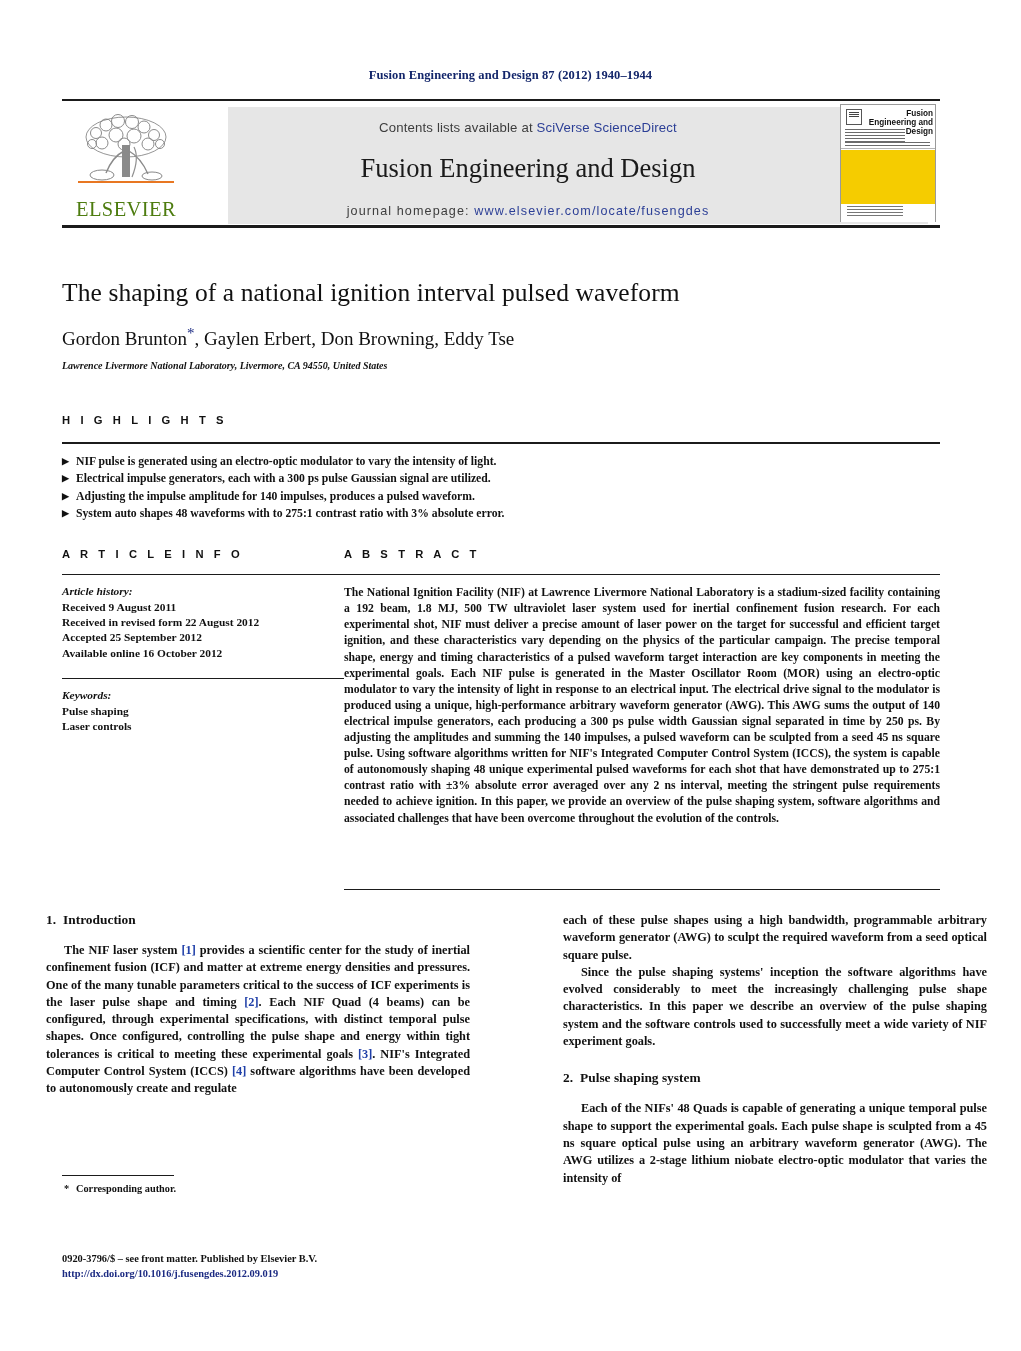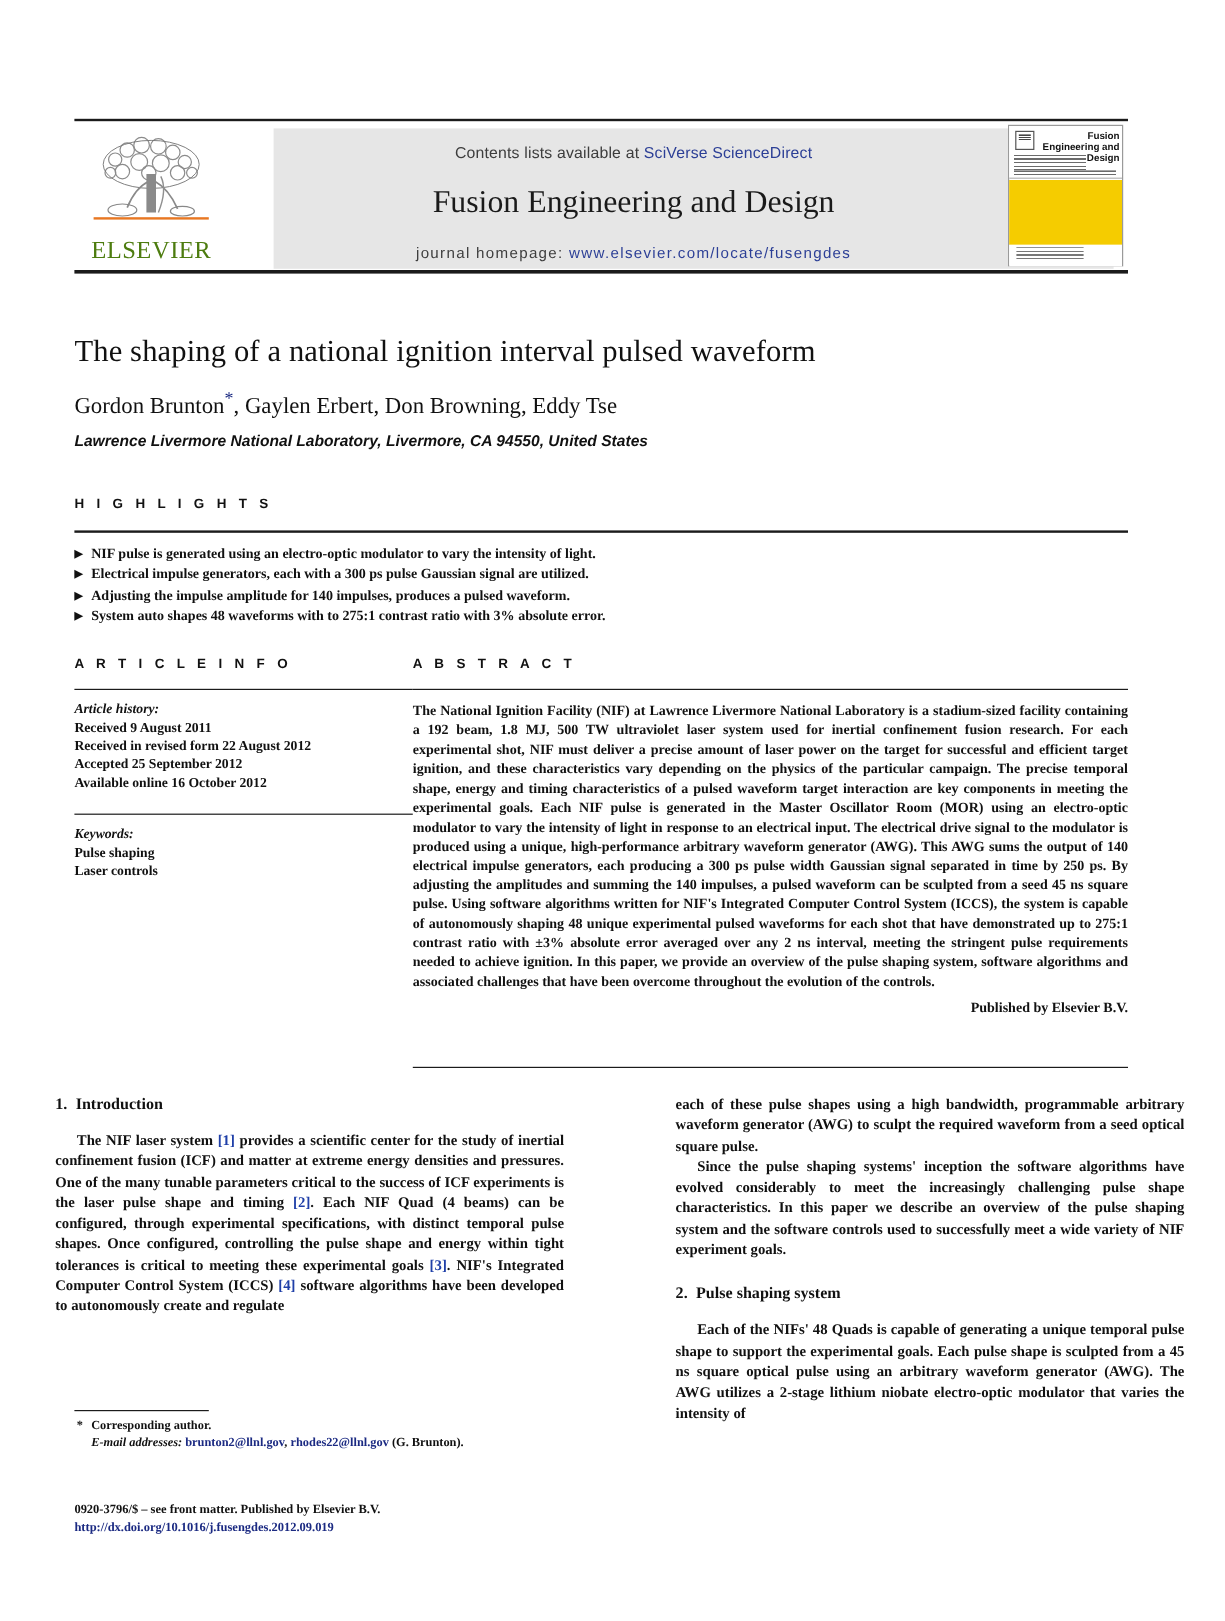--- a/index.html
+++ b/index.html
@@ -220,24 +220,24 @@
   }
   .authors {
     margin-top: 17px;
     font-family: "Liberation Serif", serif;
     font-size: 19px;
     color: #111;
   }
   .authors .star { color: #1b2a82; font-size: 15px; vertical-align: super; }
   .affiliation {
     margin-top: 10px;
-    font-family: Liberation Sans, sans-serif;
+    font-family: Liberation Serif, serif;
     font-style: italic;
     font-weight: bold;
-    font-size: 13px;
+    font-size: 10px;
     color: #111;
   }
 
   
   .sec-head {
     font-family: "Liberation Sans", sans-serif;
     font-weight: bold;
     font-size: 11.2px;
     letter-spacing: 3.6px;
     color: #111;
@@ -407,20 +407,21 @@
     line-height: 14.6px;
     color: #111;
   }
   .imprint .doi { color: #1b2a82; }
 </style>
 </head>
 <body>
 
 <div class="page">
 
+  <div class="running-head">Fusion Engineering and Design 87 (2012) 1940–1944</div>
 
   <div class="masthead">
     <div class="masthead-rule-top"></div>
 
     <div class="elsevier-logo">
       <svg class="elsevier-tree" viewBox="0 0 108 82">
         <g fill="#6e6e6e">
           <ellipse cx="54" cy="26" rx="40" ry="20" fill="none" stroke="#7a7a7a" stroke-width="0.8"></ellipse>
           <g opacity="0.85">
             <circle cx="24" cy="22" r="5.5" fill="none" stroke="#777" stroke-width="1"></circle>
@@ -509,21 +510,20 @@
       <div class="hdr">Keywords:</div>
       <div>Pulse shaping</div>
       <div>Laser controls</div>
     </div>
   </div>
 
   <div class="abs-col">
     <div class="sec-head">A B S T R A C T</div>
     <div class="abs-rule"></div>
     <div class="abstract-text">The National Ignition Facility (NIF) at Lawrence Livermore National Laboratory is a stadium-sized facility containing a 192 beam, 1.8 MJ, 500 TW ultraviolet laser system used for inertial confinement fusion research. For each experimental shot, NIF must deliver a precise amount of laser power on the target for successful and efficient target ignition, and these characteristics vary depending on the physics of the particular campaign. The precise temporal shape, energy and timing characteristics of a pulsed waveform target interaction are key components in meeting the experimental goals. Each NIF pulse is generated in the Master Oscillator Room (MOR) using an electro-optic modulator to vary the intensity of light in response to an electrical input. The electrical drive signal to the modulator is produced using a unique, high-performance arbitrary waveform generator (AWG). This AWG sums the output of 140 electrical impulse generators, each producing a 300 ps pulse width Gaussian signal separated in time by 250 ps. By adjusting the amplitudes and summing the 140 impulses, a pulsed waveform can be sculpted from a seed 45 ns square pulse. Using software algorithms written for NIF's Integrated Computer Control System (ICCS), the system is capable of autonomously shaping 48 unique experimental pulsed waveforms for each shot that have demonstrated up to 275:1 contrast ratio with ±3% absolute error averaged over any 2 ns interval, meeting the stringent pulse requirements needed to achieve ignition. In this paper, we provide an overview of the pulse shaping system, software algorithms and associated challenges that have been overcome throughout the evolution of the controls.</div>
-    <div class="published-by">Published by Elsevier B.V.</div>
   </div>
   <div class="abs-rule-bottom"></div>
 
   <div class="body-left">
     <div class="body-head">
       <span class="num">1.</span><span>Introduction</span>
     </div>
     <p class="body-p"><span>The NIF laser system </span><span class="ref">[1]</span><span> provides a scientific center for the study of inertial confinement fusion (ICF) and matter at extreme energy densities and pressures. One of the many tunable parameters critical to the success of ICF experiments is the laser pulse shape and timing </span><span class="ref">[2]</span><span>. Each NIF Quad (4 beams) can be configured, through experimental specifications, with distinct temporal pulse shapes. Once configured, controlling the pulse shape and energy within tight tolerances is critical to meeting these experimental goals </span><span class="ref">[3]</span><span>. NIF's Integrated Computer Control System (ICCS) </span><span class="ref">[4]</span><span> software algorithms have been developed to autonomously create and regulate</span></p>
   </div>
 
@@ -534,24 +534,20 @@
       <span class="num">2.</span><span>Pulse shaping system</span>
     </div>
     <p class="body-p">Each of the NIFs' 48 Quads is capable of generating a unique temporal pulse shape to support the experimental goals. Each pulse shape is sculpted from a 45 ns square optical pulse using an arbitrary waveform generator (AWG). The AWG utilizes a 2-stage lithium niobate electro-optic modulator that varies the intensity of</p>
   </div>
 
   <div class="footnote">
     <div class="fn-rule"></div>
     <div class="fn-line">
       <span class="ast">*</span><span>Corresponding author.</span>
     </div>
-    <div class="fn-line">
-      <span class="fn-em">E-mail addresses:</span>
-      <span class="fn-link">brunton2@llnl.gov</span><span>, </span><span class="fn-link">rhodes22@llnl.gov</span><span> (G. Brunton).</span>
-    </div>
   </div>
 
   <div class="imprint">
     <div>0920-3796/$ – see front matter. Published by Elsevier B.V.</div>
     <div class="doi">http://dx.doi.org/10.1016/j.fusengdes.2012.09.019</div>
   </div>
 
 </div>
 
 </body></html>

